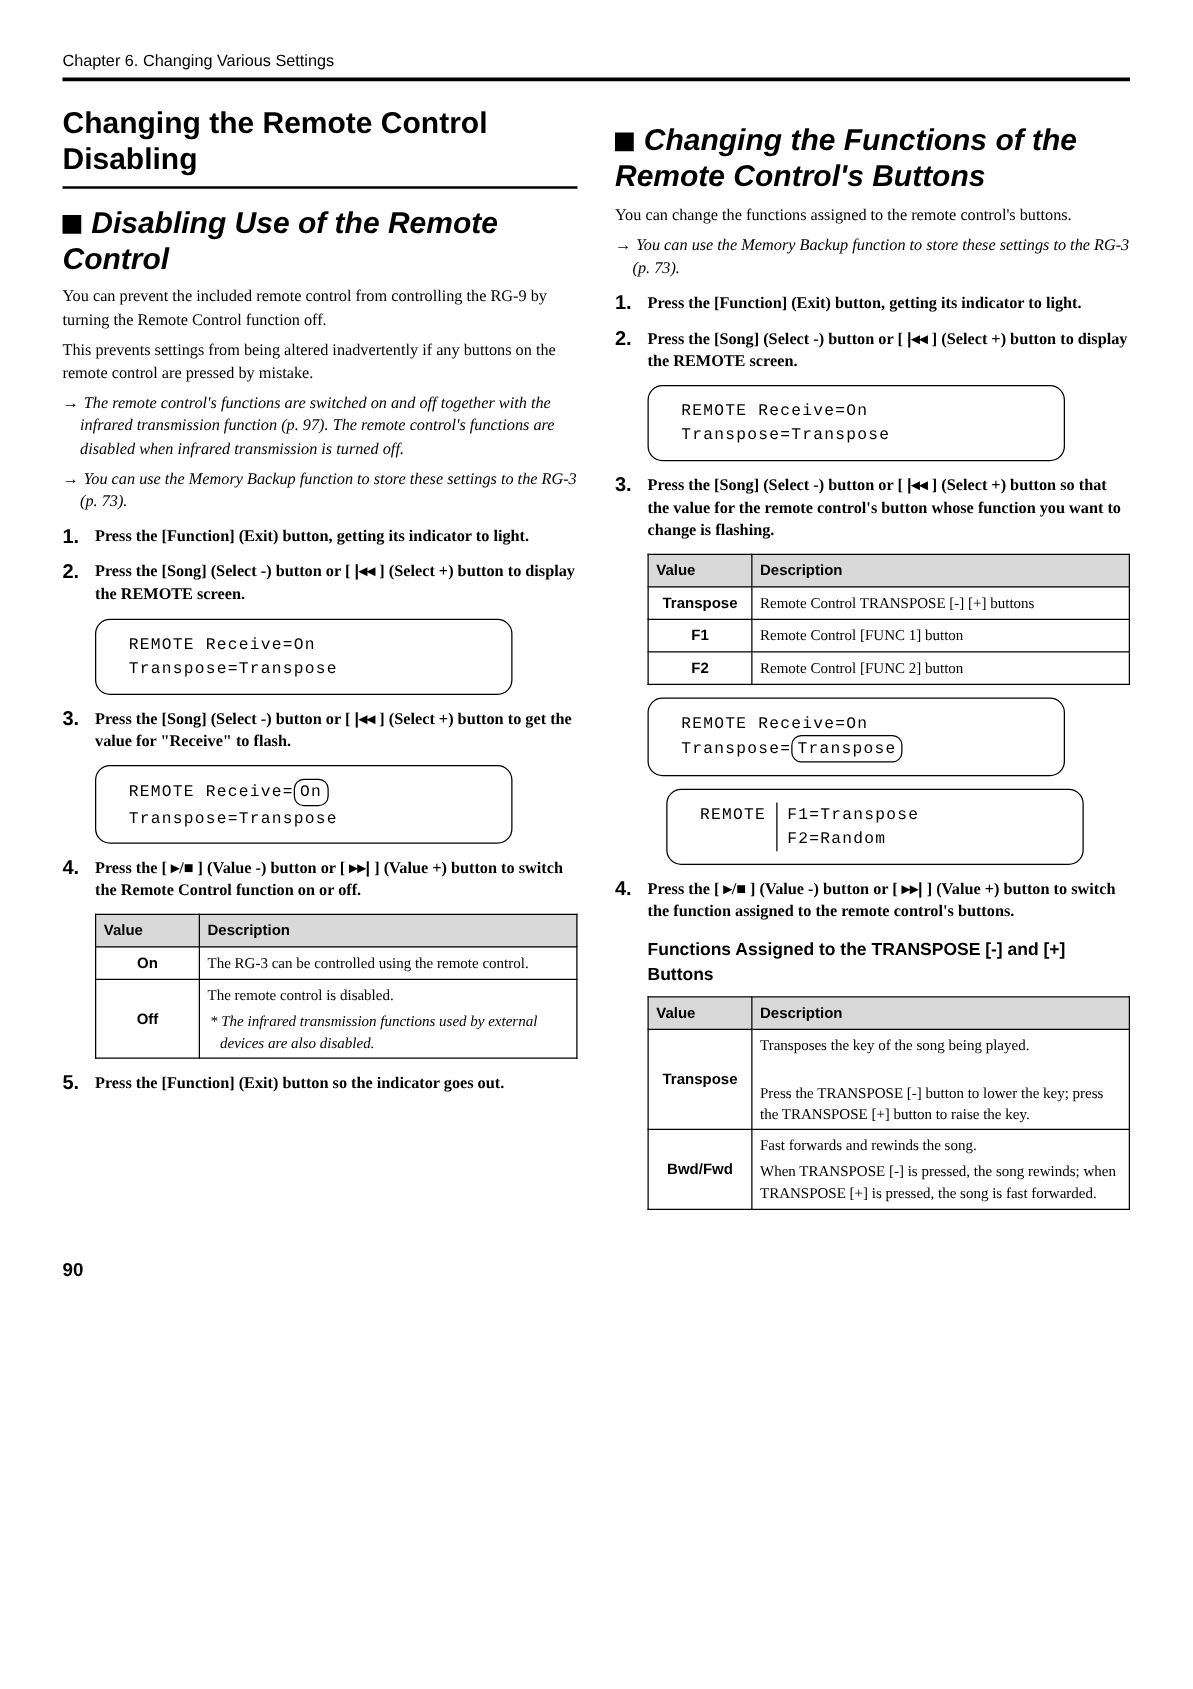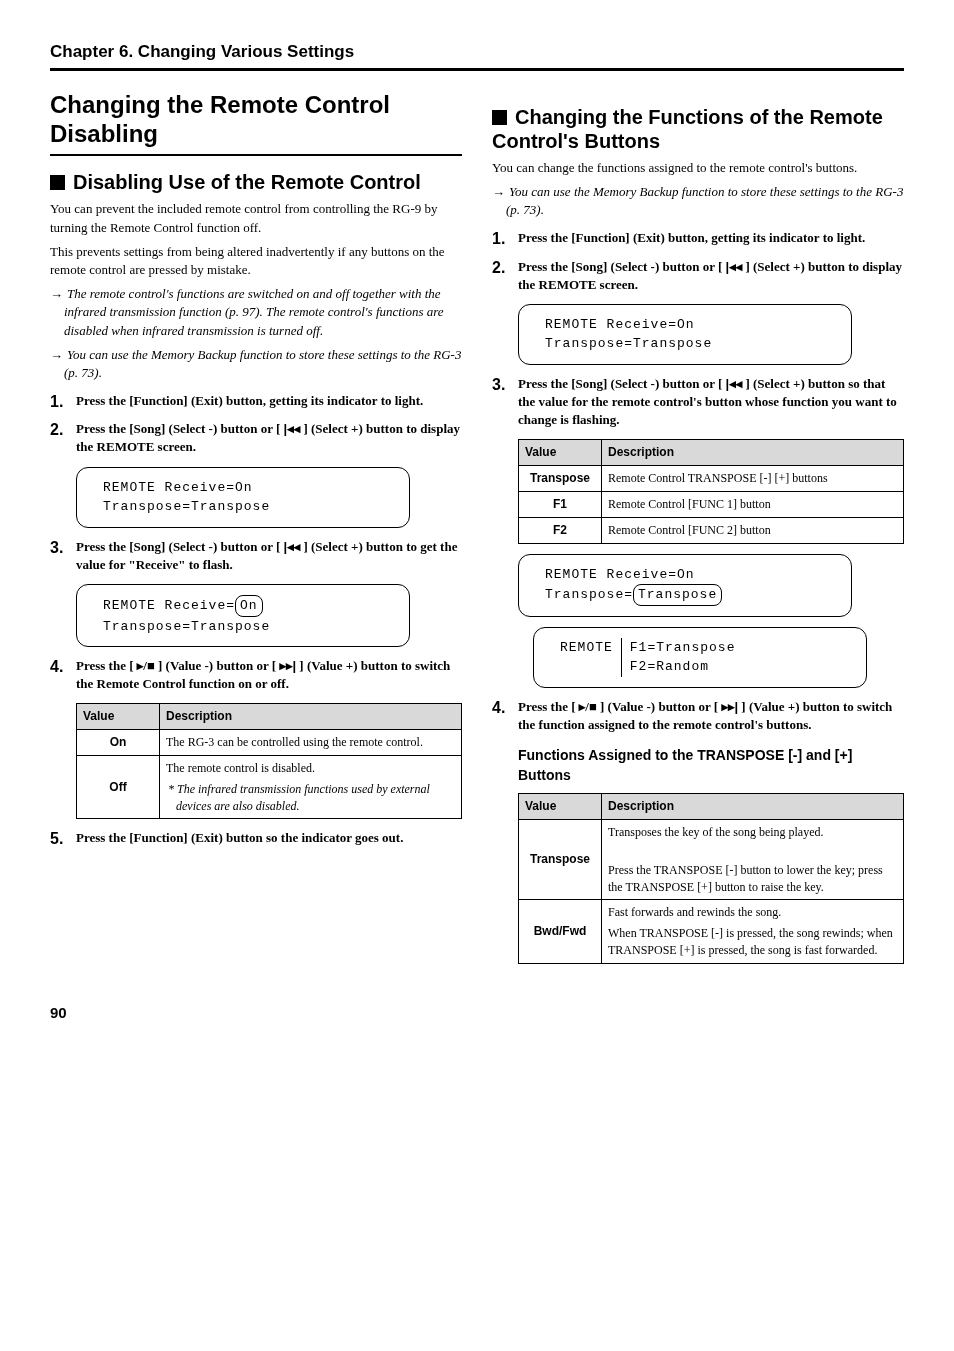--- a/index.html
+++ b/index.html
@@ -4,22 +4,22 @@
 <style>
   body {
     font-family: Georgia, 'Times New Roman', serif;
     margin: 0;
     padding: 40px 50px;
     font-size: 13px;
     line-height: 1.4;
     color: #000;
   }
   .header {
-    font-weight: bold;
-    font-size: 17px;
+    font-weight: normal;
+    font-size: 13px;
     font-family: Arial, sans-serif;
     margin-bottom: 2px;
   }
   .hr-thick {
     border: none;
     border-top: 3px solid #000;
     margin: 4px 0 20px 0;
   }
   .hr-medium {
     border: none;
@@ -35,24 +35,25 @@
   }
   h1 {
     font-family: Arial, sans-serif;
     font-size: 24px;
     font-weight: bold;
     margin: 0 0 4px 0;
     line-height: 1.2;
   }
   h2 {
     font-family: Arial, sans-serif;
-    font-size: 20px;
+    font-size: 24px;
     font-weight: bold;
     margin: 14px 0 6px 0;
     line-height: 1.2;
+    font-style: italic;
   }
   h2 .square {
     display: inline-block;
     width: 15px;
     height: 15px;
     background: #000;
     margin-right: 8px;
     vertical-align: baseline;
     position: relative;
     top: 1px;

